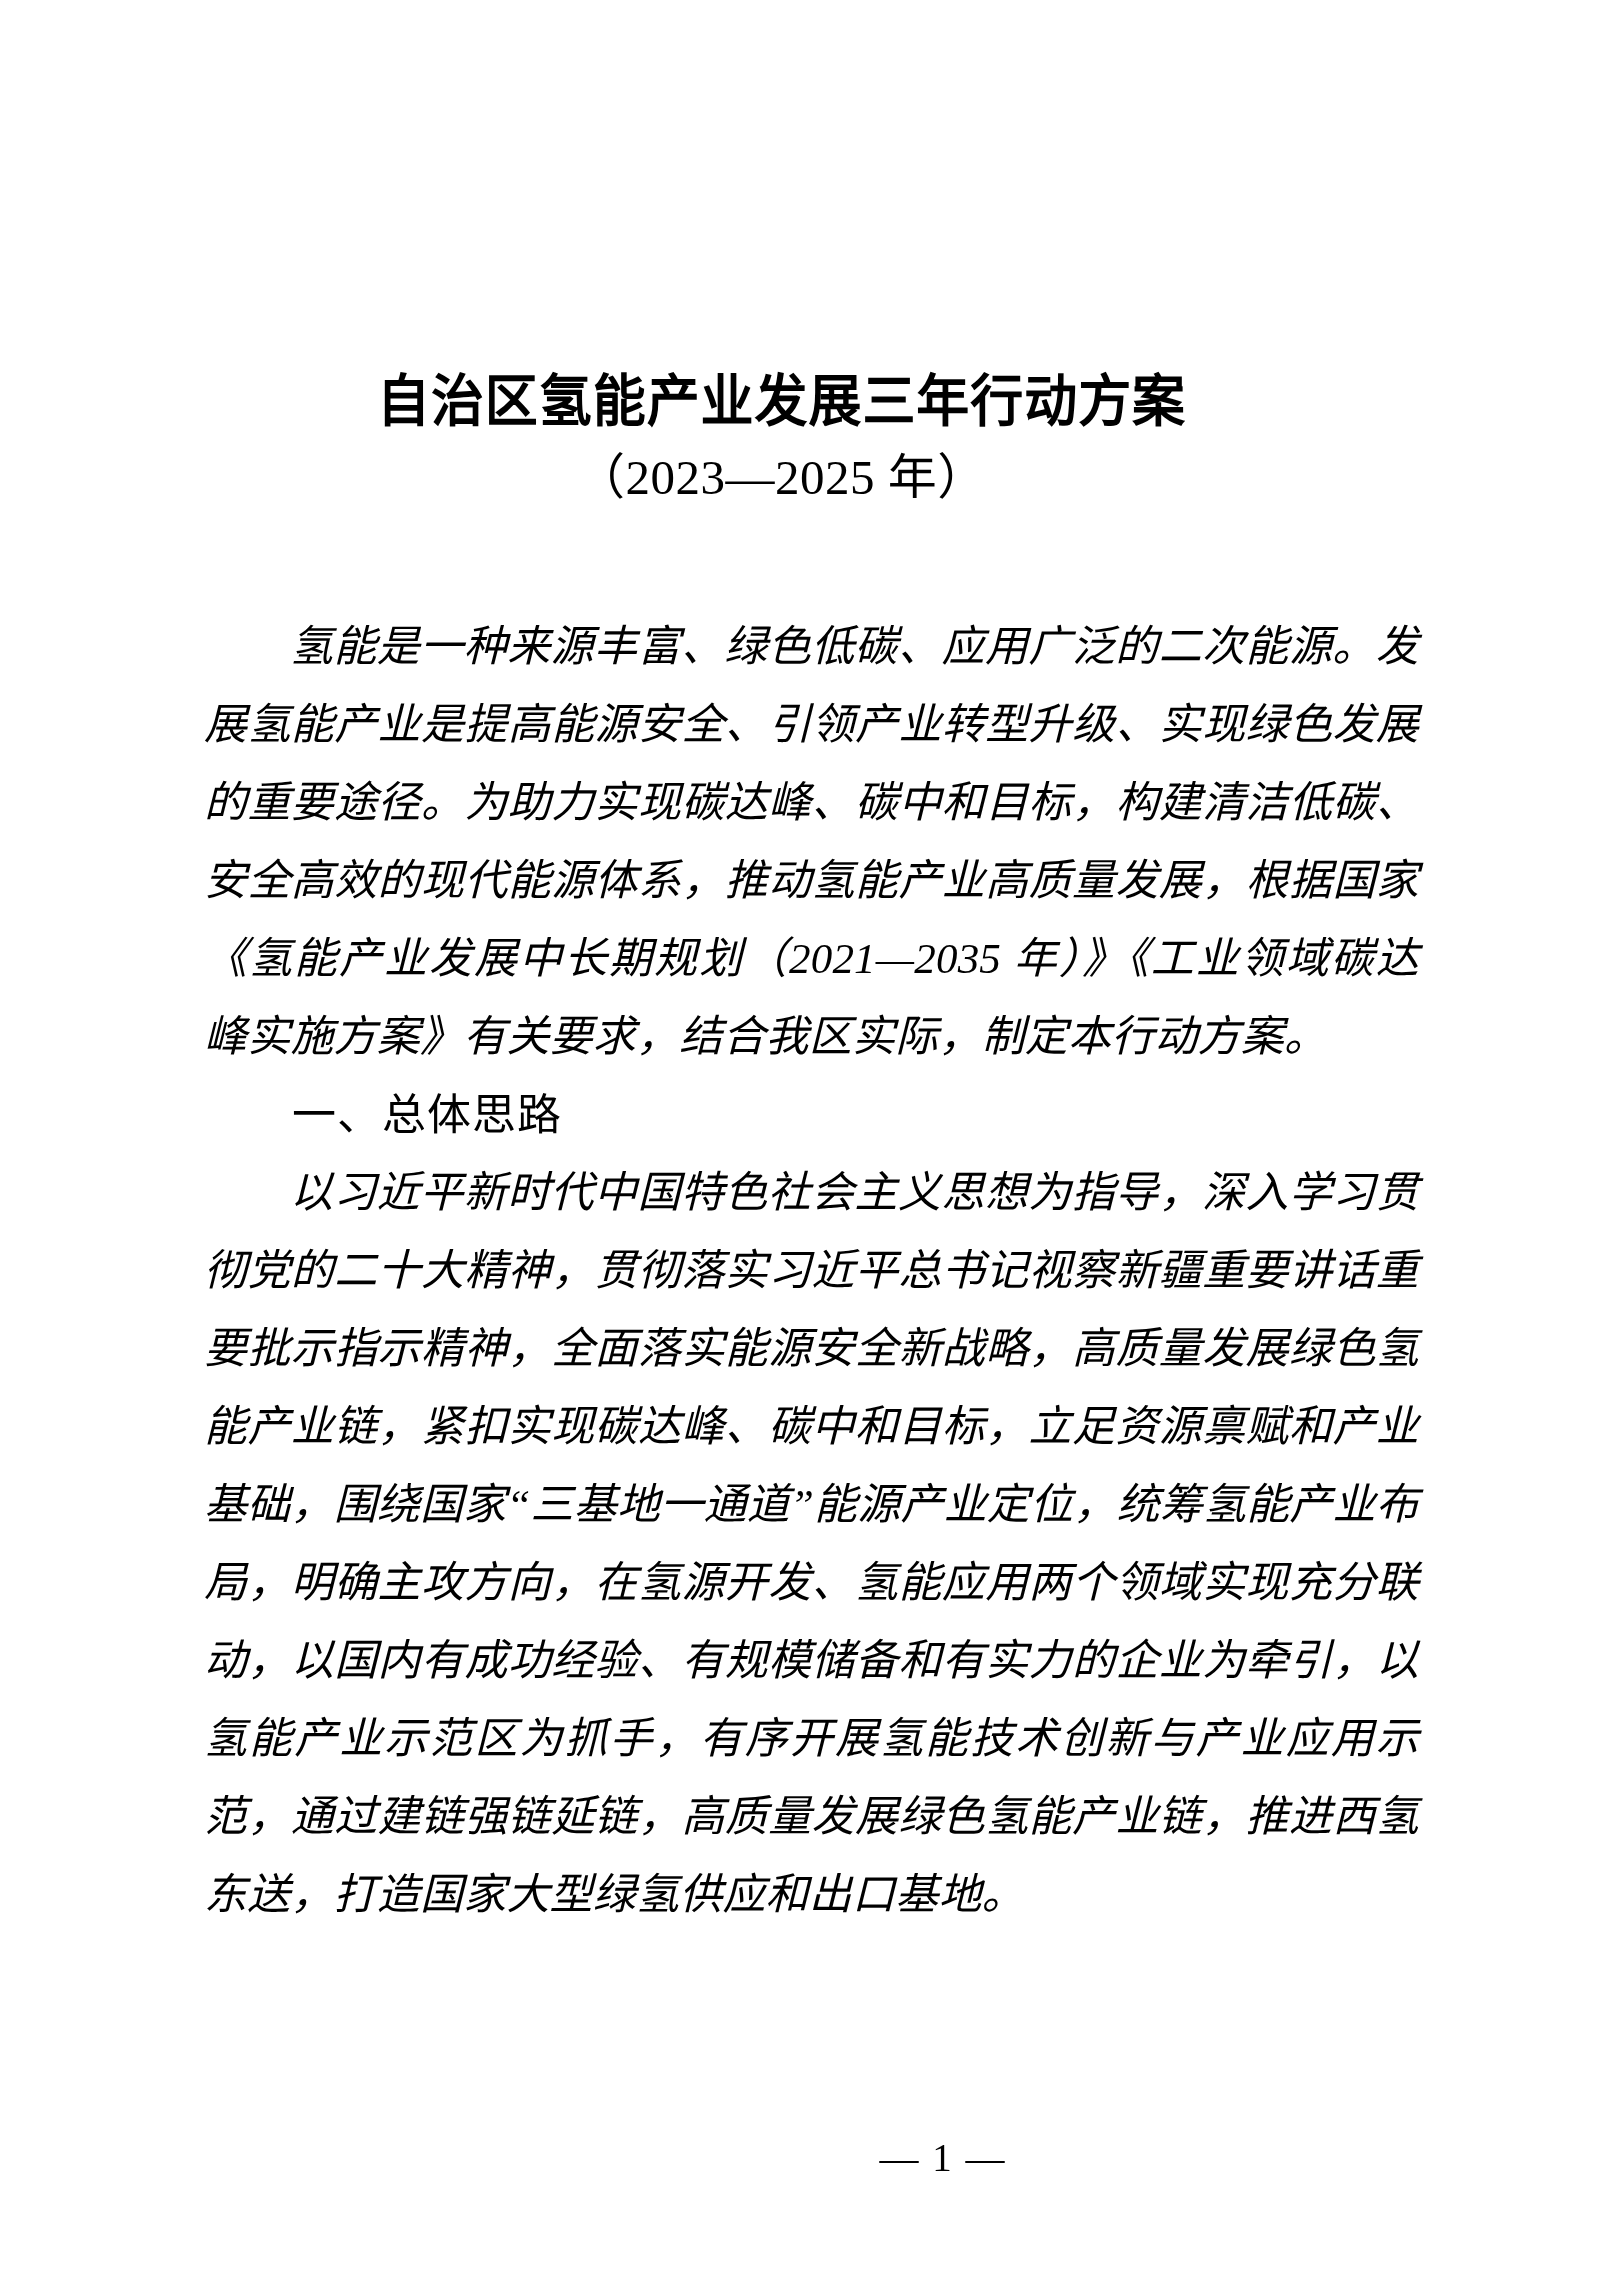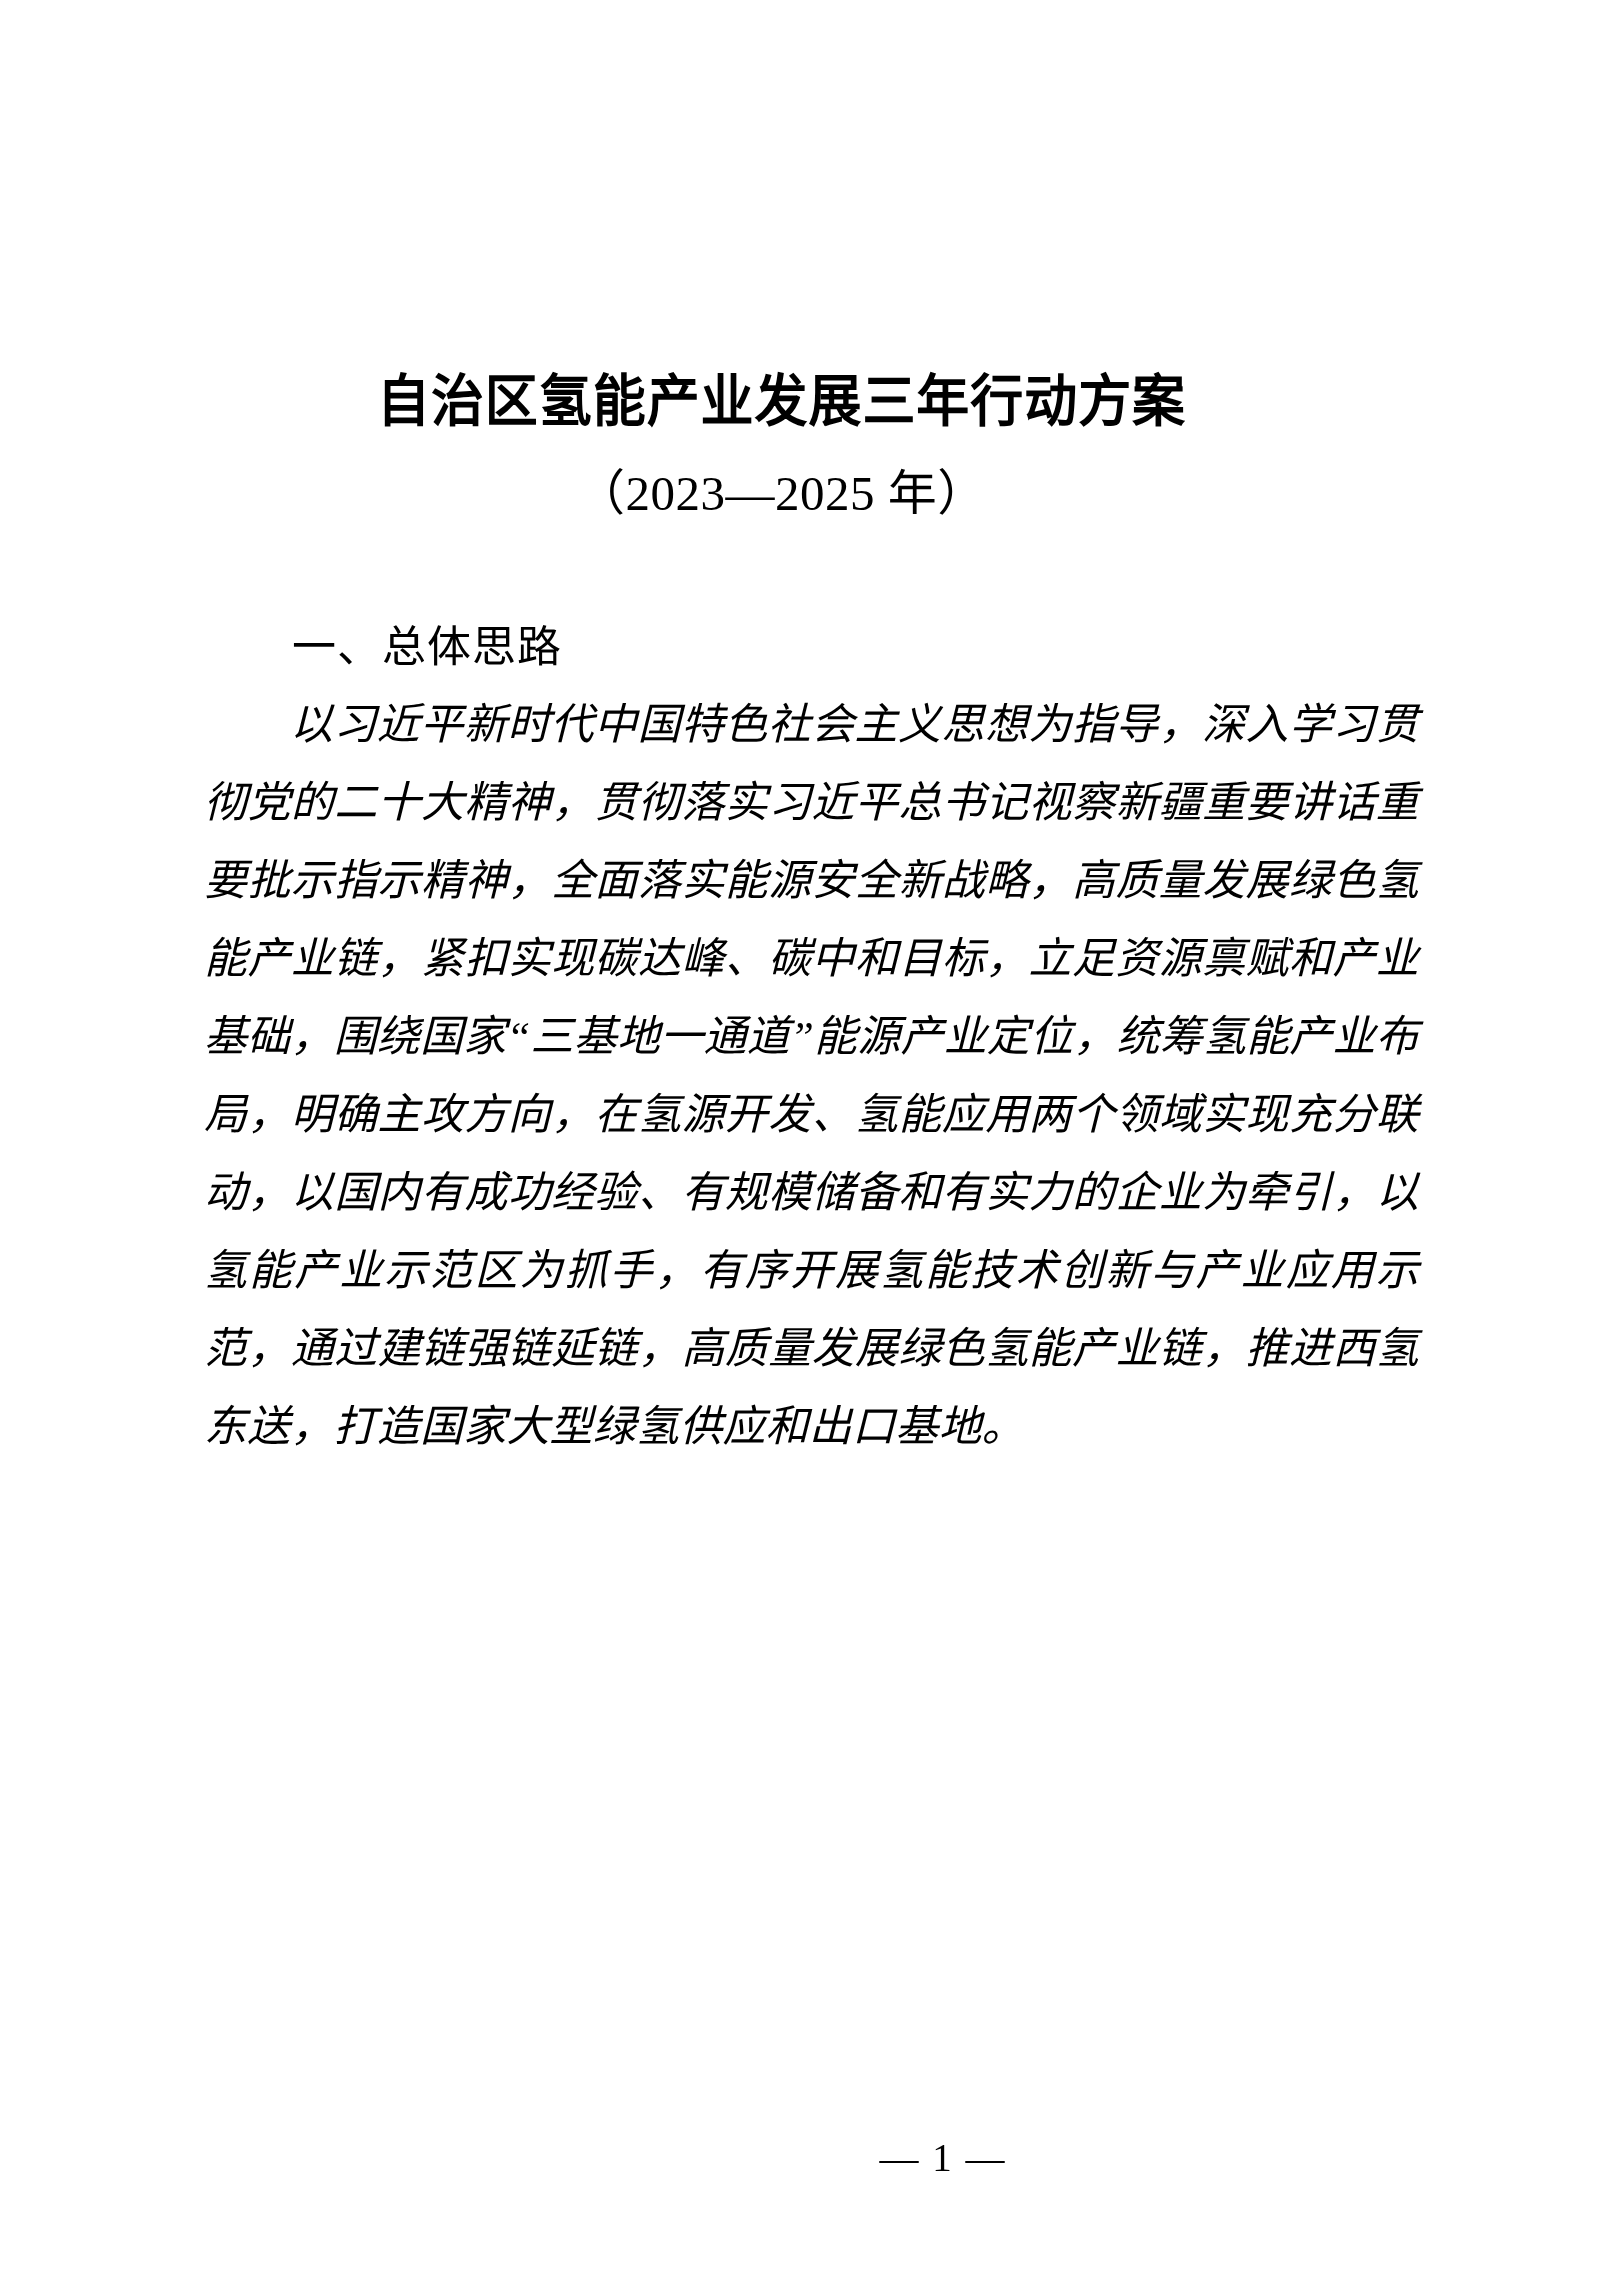--- a/index.html
+++ b/index.html
@@ -39,21 +39,21 @@
     white-space: nowrap;
   }
 
   .doc-subtitle {
     font-family: "Liberation Serif", "DejaVu Serif", serif;
     font-weight: 400;
     font-size: 49px;
     line-height: 71px;
     letter-spacing: 0.5px;
     color: #000000;
-    margin-top: 20px;
+    margin-top: 4px;
     white-space: nowrap;
   }
 
   
   .body-col {
     position: absolute;
     left: 204px;
     top: 608px;
     width: 1215px;
   }
@@ -108,20 +108,21 @@
 
 <div class="page">
 
   <div class="title-block">
     <div class="doc-title">自治区氢能产业发展三年行动方案</div>
     <div class="doc-subtitle">（2023—2025 年）</div>
   </div>
 
   <div class="body-col">
 
+    <p class="para">氢能是一种来源丰富、绿色低碳、应用广泛的二次能源。发展氢能产业是提高能源安全、引领产业转型升级、实现绿色发展的重要途径。为助力实现碳达峰、碳中和目标，构建清洁低碳、安全高效的现代能源体系，推动氢能产业高质量发展，根据国家《氢能产业发展中长期规划（2021—2035 年）》《工业领域碳达峰实施方案》有关要求，结合我区实际，制定本行动方案。</p>
 
     <h2 class="section-heading">一、总体思路</h2>
 
     <p class="para">以习近平新时代中国特色社会主义思想为指导，深入学习贯彻党的二十大精神，贯彻落实习近平总书记视察新疆重要讲话重要批示指示精神，全面落实能源安全新战略，高质量发展绿色氢能产业链，紧扣实现碳达峰、碳中和目标，立足资源禀赋和产业基础，围绕国家“三基地一通道”能源产业定位，统筹氢能产业布局，明确主攻方向，在氢源开发、氢能应用两个领域实现充分联动，以国内有成功经验、有规模储备和有实力的企业为牵引，以氢能产业示范区为抓手，有序开展氢能技术创新与产业应用示范，通过建链强链延链，高质量发展绿色氢能产业链，推进西氢东送，打造国家大型绿氢供应和出口基地。</p>
 
   </div>
 
   <div class="page-footer">
     <span class="page-number">— 1 —</span>
   </div>

